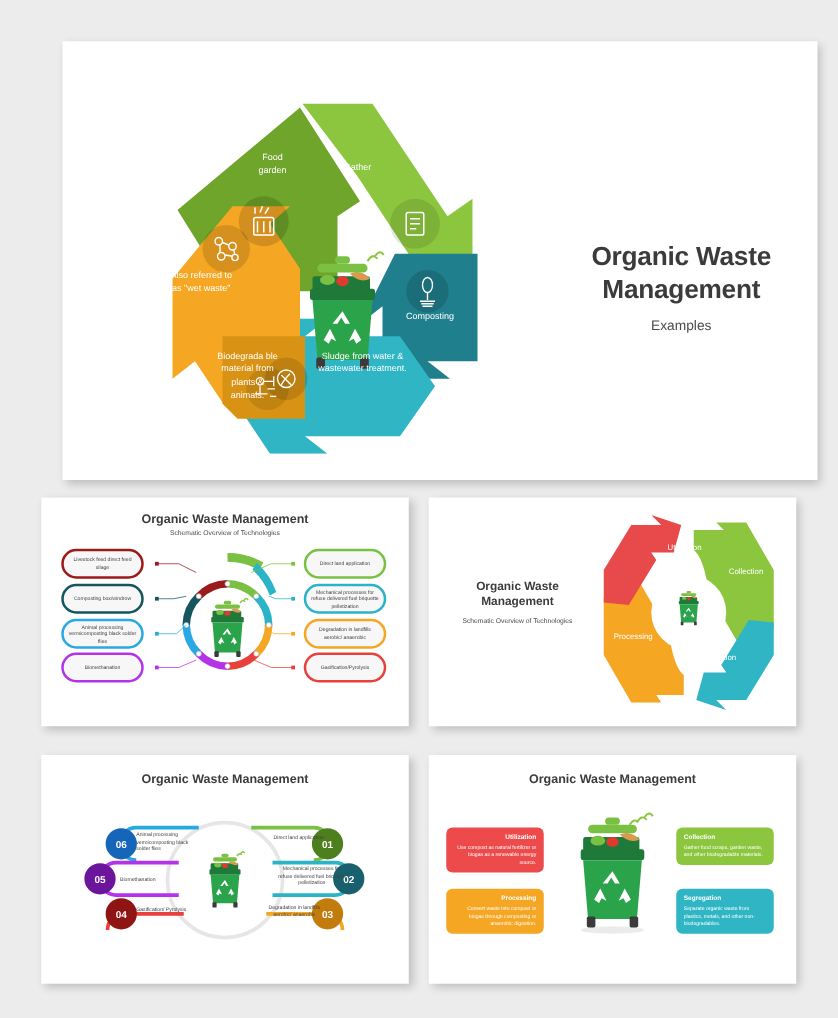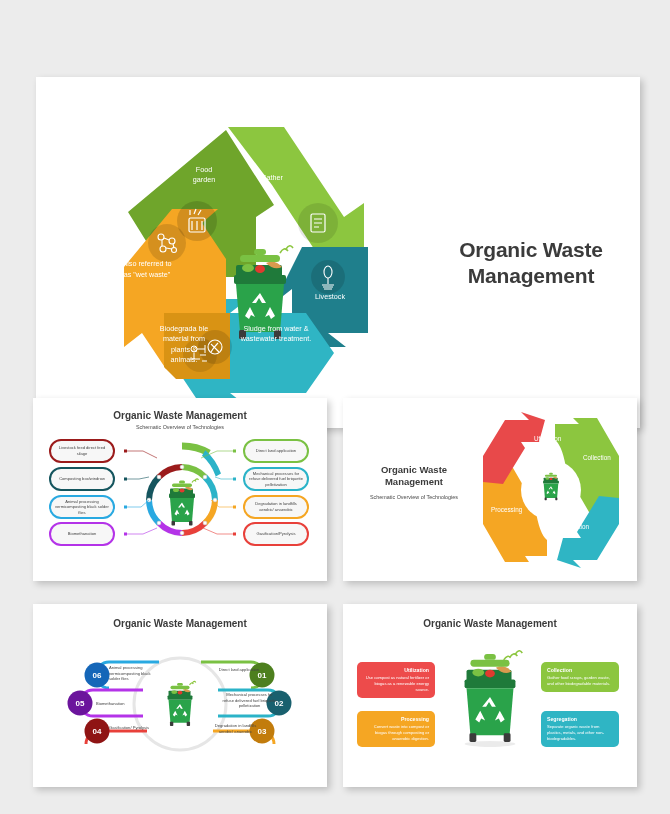--- a/index.html
+++ b/index.html
@@ -11,21 +11,21 @@
   }
   .deck{position:relative;width:670px;height:814px;}
 
   .slide{
     position:absolute;
     background:#ffffff;
     box-shadow:3px 3px 7px rgba(0,0,0,0.20);
     overflow:hidden;
   }
   
-  #hero{left:36px;top:33px;width:604px;height:351px;margin-top:44px;}
+  #hero{left:50px;top:33px;width:604px;height:351px;}
   #s2{left:33px;top:398px;width:294px;height:183px;}
   #s3{left:343px;top:398px;width:294px;height:183px;}
   #s4{left:33px;top:604px;width:294px;height:183px;}
   #s5{left:343px;top:604px;width:294px;height:183px;}
 
   
   .hero-title{
     position:absolute;left:400px;top:160px;width:190px;
     text-align:center;color:#3b3b3b;
     font-size:21px;font-weight:bold;line-height:1.22;
@@ -177,38 +177,39 @@
         <path d="M56 72 l5 9 -4 3 -2 -4 -4 2 5 -10 Z" fill="#fff"></path>
         <rect x="25" y="95" width="7" height="9" rx="1.5" fill="#3b3b3b"></rect>
         <rect x="60" y="95" width="7" height="9" rx="1.5" fill="#3b3b3b"></rect>
       </svg>
 
       <div class="arrowlabel lbl-food">
         <span>Food</span><br>
         <span>garden</span>
       </div>
       <div class="arrowlabel lbl-paper">Gather</div>
-      <div class="arrowlabel lbl-veg">Livestock</div>
+      <div class="arrowlabel lbl-veg">Composting</div>
       <div class="arrowlabel lbl-sludge">Sludge from water
 &amp; wastewater
 treatment.</div>
       <div class="arrowlabel lbl-wet">Also
 referred to
 as "wet
 waste"</div>
       <div class="arrowlabel lbl-bio">Biodegrada
 ble material
 from plants
 &amp; animals.</div>
     </div>
 
     <div class="hero-title">
       <span>Organic Waste</span><br>
       <span>Management</span>
     </div>
+    <div class="hero-sub">Examples</div>
   </div>
 
   <div class="slide" id="s2">
     <div class="s-title">Organic Waste Management</div>
     <div class="s-sub">Schematic Overview of Technologies</div>
 
     <svg style="position:absolute;left:110px;top:42px;" width="78" height="120" viewBox="0 0 78 120">
       <g fill="none" stroke-width="7">
         <path d="M39 6 a54 54 0 0 1 27 7" stroke="#7ac143"></path>
         <path d="M66 13 a54 54 0 0 1 18 22" stroke="#2bb3c8" transform="scale(0.82 1) translate(8 0)"></path>

